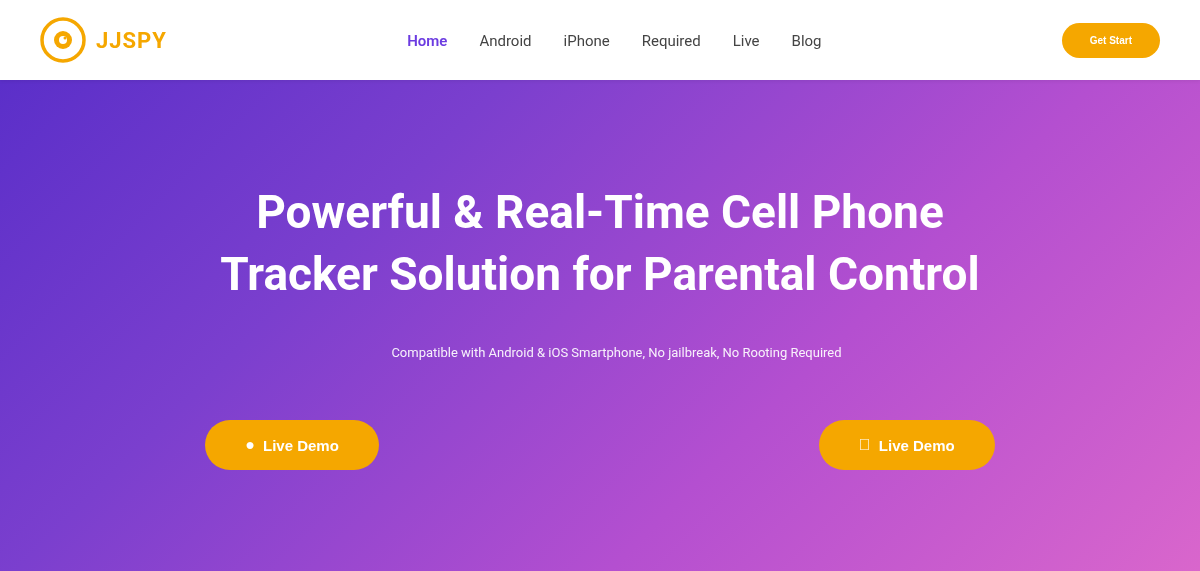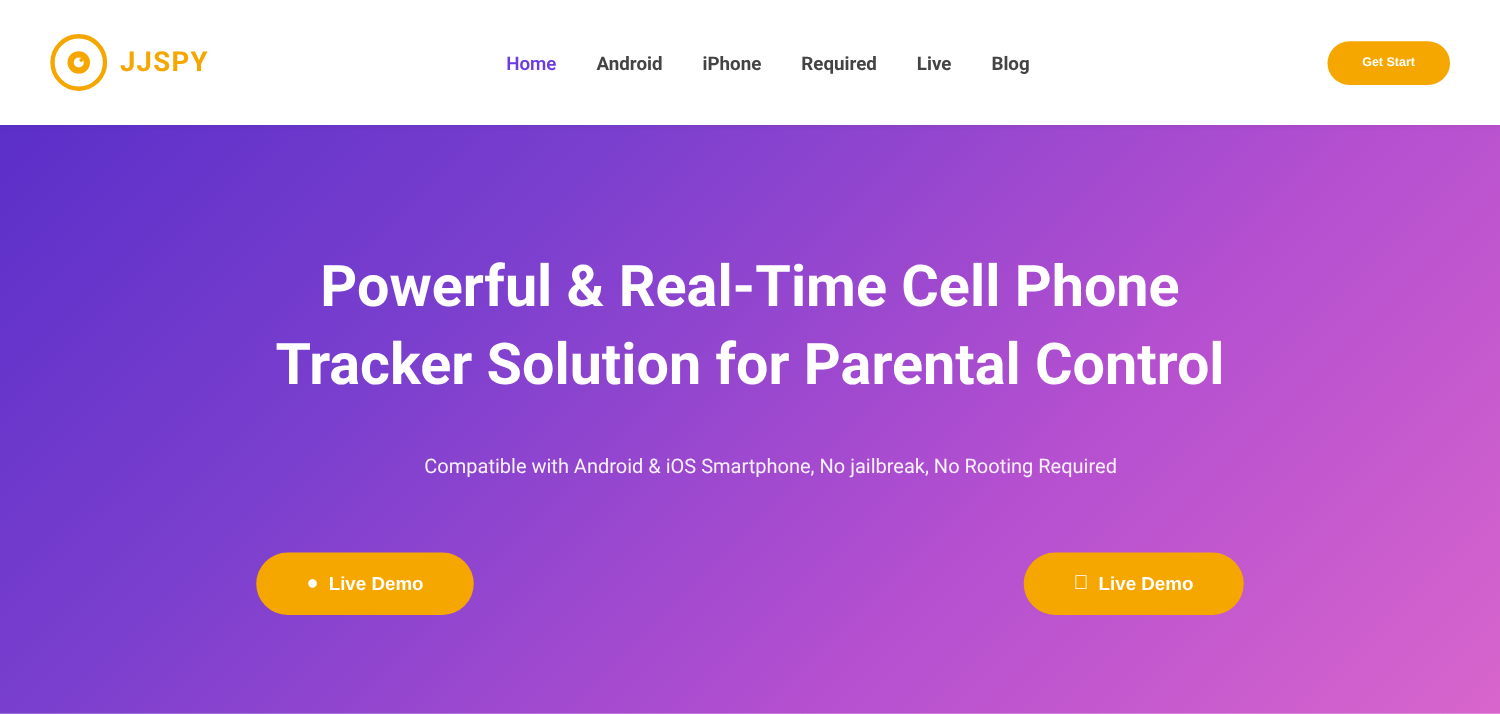--- a/index.html
+++ b/index.html
@@ -11,21 +11,21 @@
     body {
       font-family: -apple-system, BlinkMacSystemFont, 'Segoe UI', Roboto, sans-serif;
       width: 1200px;
       height: 571px;
       overflow: hidden;
     }
 
     
     .navbar {
       background: #ffffff;
-      height: 100px;
+      height: 80px;
       display: flex;
       align-items: center;
       justify-content: space-between;
       padding: 0 40px;
       box-shadow: 0 1px 4px rgba(0,0,0,0.08);
       position: relative;
       z-index: 10;
     }
 
     .logo-area {
@@ -51,21 +51,21 @@
       display: flex;
       align-items: flex-start;
       gap: 32px;
       list-style: none;
     }
 
     .nav-links li a {
       text-decoration: none;
       font-size: 15px;
       color: #444;
-      font-weight: 700;
+      font-weight: 400;
       transition: color 0.2s;
     }
 
     .nav-links li a.active {
       color: #6c3ce1;
       font-weight: 600;
     }
 
     .get-start-btn {
       background: #f5a700;
@@ -97,21 +97,21 @@
       color: #ffffff;
       font-size: 46px;
       font-weight: 700;
       line-height: 1.35;
       max-width: 820px;
       margin-bottom: 40px;
     }
 
     .hero-subtitle {
       color: rgba(255,255,255,0.92);
-      font-size: 16px;
+      font-size: 13px;
       font-weight: 400;
       margin-bottom: 60px;
       max-width: 650px;
       margin-left: 33px;
     }
 
     .hero-buttons {
       display: flex;
       gap: 440px;
       align-items: center;

